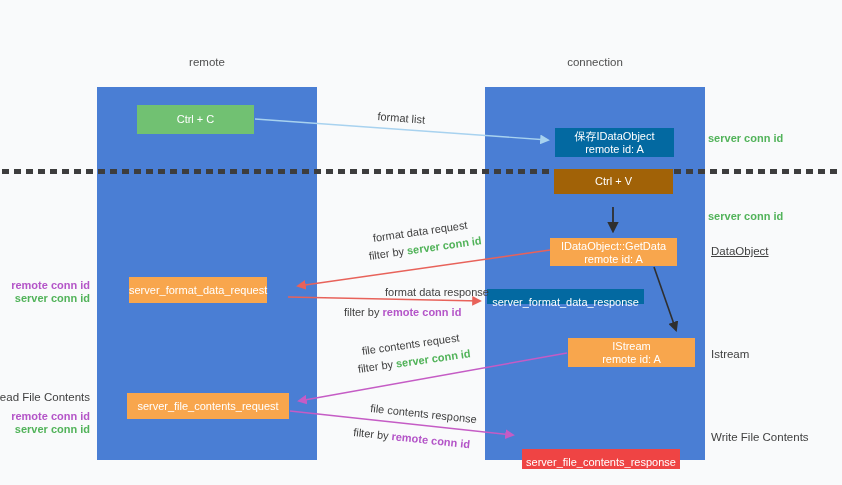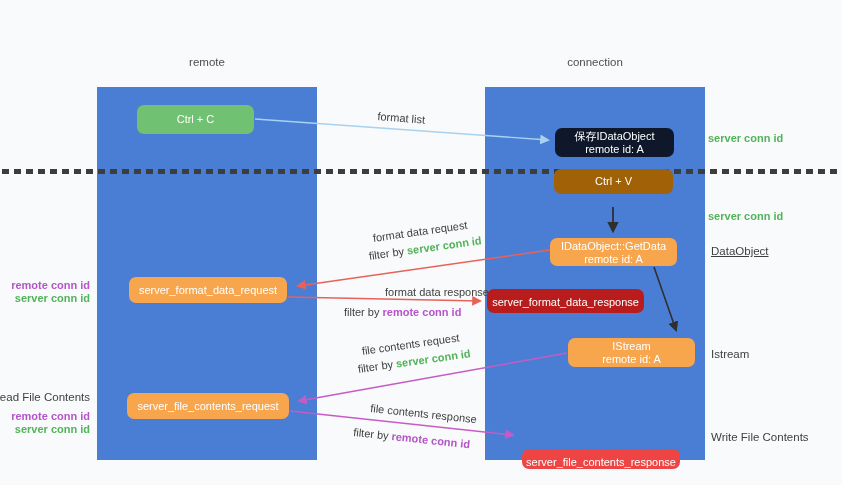--- a/index.html
+++ b/index.html
@@ -53,21 +53,20 @@
     width: 842px; height: 485px;
     z-index: 2;
   }
   .node {
     position: absolute;
     color: #ffffff;
     text-align: center;
     font-size: 11px;
     white-space: nowrap;
     z-index: 4;
-    border-radius: 7px;
   }
   .node .ln { line-height: 13px; }
   .node.two-line { padding-top: 2px; }
   .arrow-label {
     position: absolute;
     font-size: 11px;
     color: #3f3f3f;
     white-space: nowrap;
     transform-origin: left top;
     z-index: 5;
@@ -119,35 +118,35 @@
     <path d="M288,297 L480,301" fill="none" stroke-width="1.5" marker-end="url(#m-red)" stroke="#e8625a"></path>
     <path d="M654,267 L676,330" fill="none" stroke-width="1.6" marker-end="url(#m-black)" stroke="#2f2f2f"></path>
     <path d="M567,353 L299,401" fill="none" stroke-width="1.5" marker-end="url(#m-magenta)" stroke="#c55cc5"></path>
     <path d="M290,411 L513,435" fill="none" stroke-width="1.5" marker-end="url(#m-magenta)" stroke="#c55cc5"></path>
   </svg>
 
   <div class="divider"></div>
 
   <div class="node" style="left: 137px; top: 105px; width: 117px; height: 29px; line-height: 29px; background-color: rgb(113, 193, 114);">Ctrl + C</div>
 
-  <div class="node two-line" style="left: 555px; top: 128px; width: 119px; height: 29px; background-color: #0f172a;">
+  <div class="node two-line" style="left: 555px; top: 128px; width: 119px; height: 29px; background-color: #0369a1;">
     <div class="ln">保存IDataObject</div>
     <div class="ln">remote id: A</div>
   </div>
 
   <div class="node" style="left: 554px; top: 169px; width: 119px; height: 25px; line-height: 25px; background-color: #a16207;">Ctrl + V</div>
 
   <div class="node two-line" style="left: 550px; top: 238px; width: 127px; height: 28px; background-color: rgb(248, 166, 77);">
     <div class="ln">IDataObject::GetData</div>
     <div class="ln">remote id: A</div>
   </div>
 
-  <div class="node" style="left: 129px; top: 277px; width: 158px; height: 26px; line-height: 26px; background-color: rgb(248, 166, 77);">server_format_data_request</div>
+  <div class="node" style="left: 129px; top: 277px; width: 138px; height: 26px; line-height: 26px; background-color: rgb(248, 166, 77);">server_format_data_request</div>
 
-  <div class="node" style="left: 487px; top: 289px; width: 157px; height: 24px; line-height: 26px; background-color: #b91c1c;">server_format_data_response</div>
+  <div class="node" style="left: 487px; top: 289px; width: 157px; height: 15px; line-height: 26px; background-color: #0369a1;">server_format_data_response</div>
 
   <div class="node two-line" style="left: 568px; top: 338px; width: 127px; height: 29px; background-color: rgb(248, 166, 77);">
     <div class="ln">IStream</div>
     <div class="ln">remote id: A</div>
   </div>
 
   <div class="node" style="left: 127px; top: 393px; width: 162px; height: 26px; line-height: 26px; background-color: rgb(248, 166, 77);">server_file_contents_request</div>
 
   <div class="node" style="left: 522px; top: 449px; width: 158px; height: 20px; line-height: 26px; background-color: #ef4444;">server_file_contents_response</div>
 

